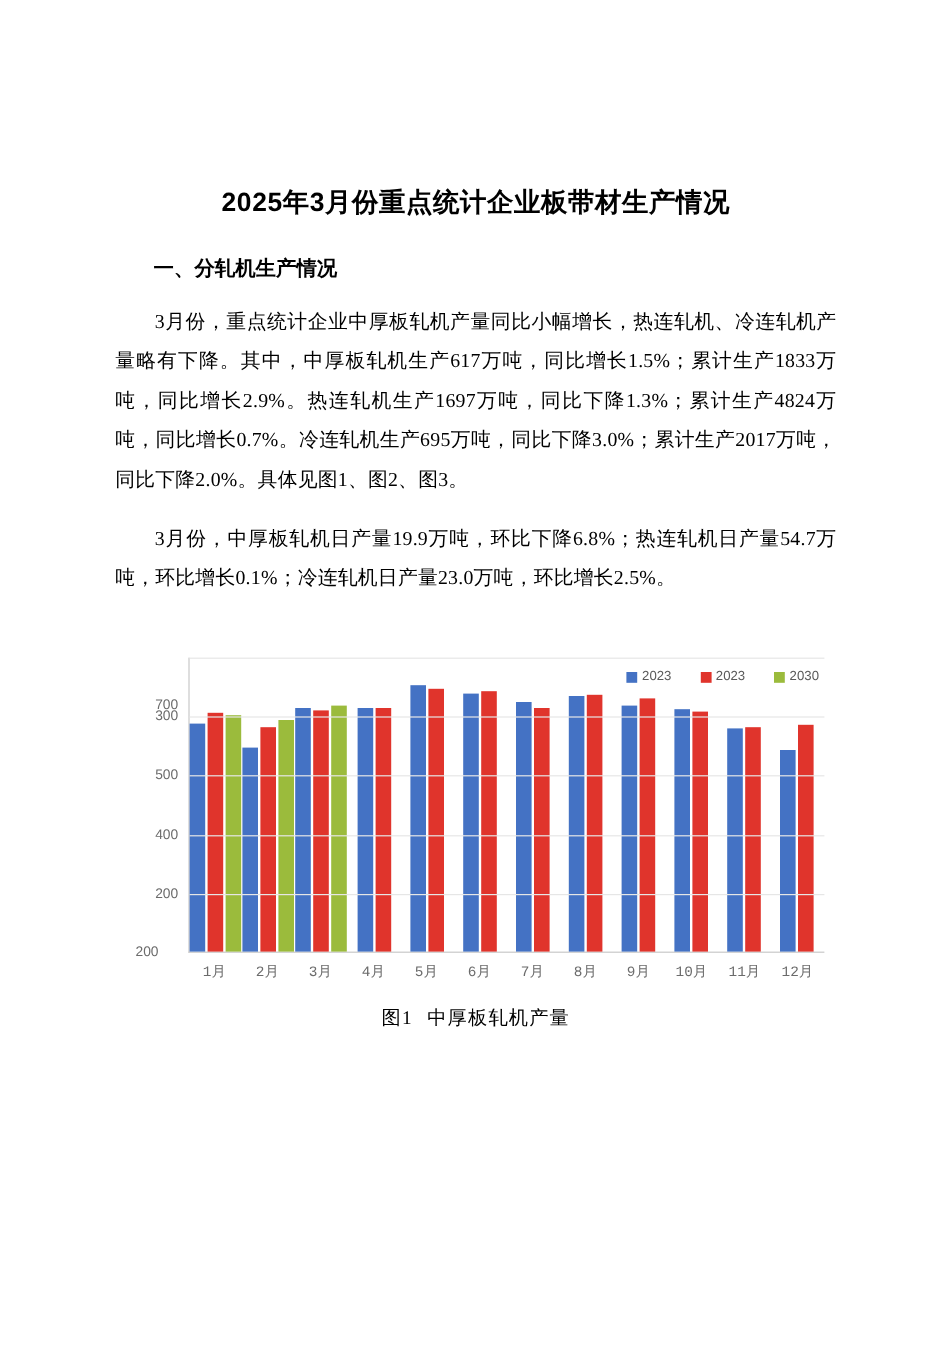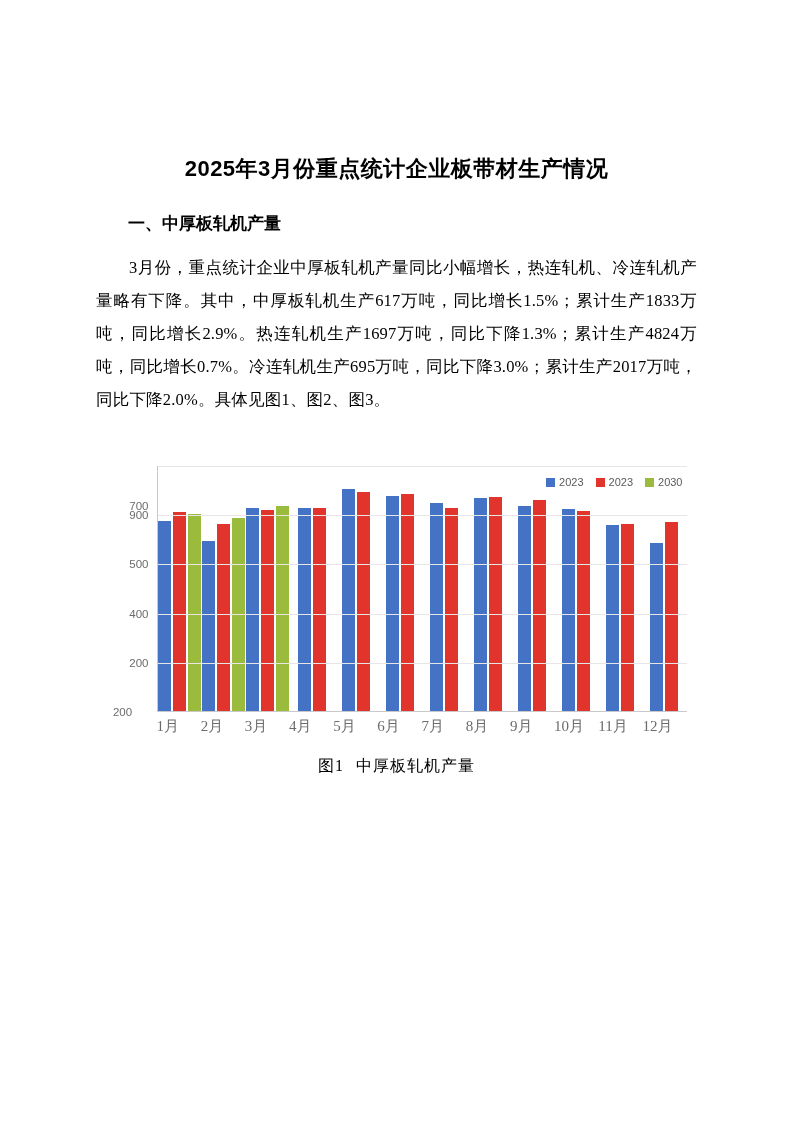--- a/index.html
+++ b/index.html
@@ -103,31 +103,32 @@
   }
   .xlabels {
     position: absolute;
     left: 60px;
     right: 10px;
     bottom: 10px;
     display: flex;
   }
   .xlabel {
     flex: 1 1 0;
-    font-family: Liberation Serif, serif;
-    font-size: 15px;
+    text-align: center;
+    font-family: Liberation Mono, monospace;
+    font-size: 12px;
     color: #6b6b6b;
   }
   .legend {
     position: absolute;
     right: 14px;
     top: 20px;
     display: flex;
     align-items: center;
-    gap: 12px;
+    gap: 24px;
     font-family: "Liberation Sans", "DejaVu Sans", sans-serif;
     font-size: 11px;
     color: #5a5a5a;
   }
   .legend-item {
     display: flex;
     align-items: center;
     gap: 4px;
   }
   .legend-swatch {
@@ -143,23 +144,24 @@
   }
   .figure-caption .cap-label { margin-right: 12px; }
 </style>
 </head>
 <body>
 
 <div class="page">
 
   <h1 class="doc-title">2025年3月份重点统计企业板带材生产情况</h1>
 
-  <h2 class="section-heading">一、中厚板轧机产量</h2>
+  <h2 class="section-heading">一、分轧机生产情况</h2>
 
   <p class="body-text">3月份，重点统计企业中厚板轧机产量同比小幅增长，热连轧机、冷连轧机产量略有下降。其中，中厚板轧机生产617万吨，同比增长1.5%；累计生产1833万吨，同比增长2.9%。热连轧机生产1697万吨，同比下降1.3%；累计生产4824万吨，同比增长0.7%。冷连轧机生产695万吨，同比下降3.0%；累计生产2017万吨，同比下降2.0%。具体见图1、图2、图3。</p>
+  <p class="body-text">3月份，中厚板轧机日产量19.9万吨，环比下降6.8%；热连轧机日产量54.7万吨，环比增长0.1%；冷连轧机日产量23.0万吨，环比增长2.5%。</p>
 
   <div class="figure-block">
     <div class="chart-area">
       <div class="plot" id="plot">
         <div class="groups" id="groups">
             <div class="group">
               <div class="bar" style="height: 190.404px; background: rgb(68, 114, 196);"></div>
               <div class="bar" style="height: 198.768px; background: rgb(224, 52, 44);"></div>
               <div class="bar" style="height: 196.8px; background: rgb(155, 187, 60);"></div>
             </div>
@@ -214,21 +216,21 @@
           <div class="gridline" style="top: 147.6px;"></div>
           <div class="gridline" style="top: 98.4px;"></div>
           <div class="gridline" style="top: 49.2px;"></div>
           <div class="gridline" style="top: 0px;"></div>
         </div>
       <div id="yticks">
           <div class="ytick" style="top: 256px; text-align: center;">200</div>
           <div class="ytick" style="top: 206.8px;">200</div>
           <div class="ytick" style="top: 157.6px;">400</div>
           <div class="ytick" style="top: 108.4px;">500</div>
-          <div class="ytick" style="top: 59.2px;">900</div>
+          <div class="ytick" style="top: 59.2px;">300</div>
           <div class="ytick" style="top: 10px; margin-top: 40px;">700</div>
         </div>
       <div class="xlabels" id="xlabels">
           <div class="xlabel">1月</div>
           <div class="xlabel">2月</div>
           <div class="xlabel">3月</div>
           <div class="xlabel">4月</div>
           <div class="xlabel">5月</div>
           <div class="xlabel">6月</div>
           <div class="xlabel">7月</div>

